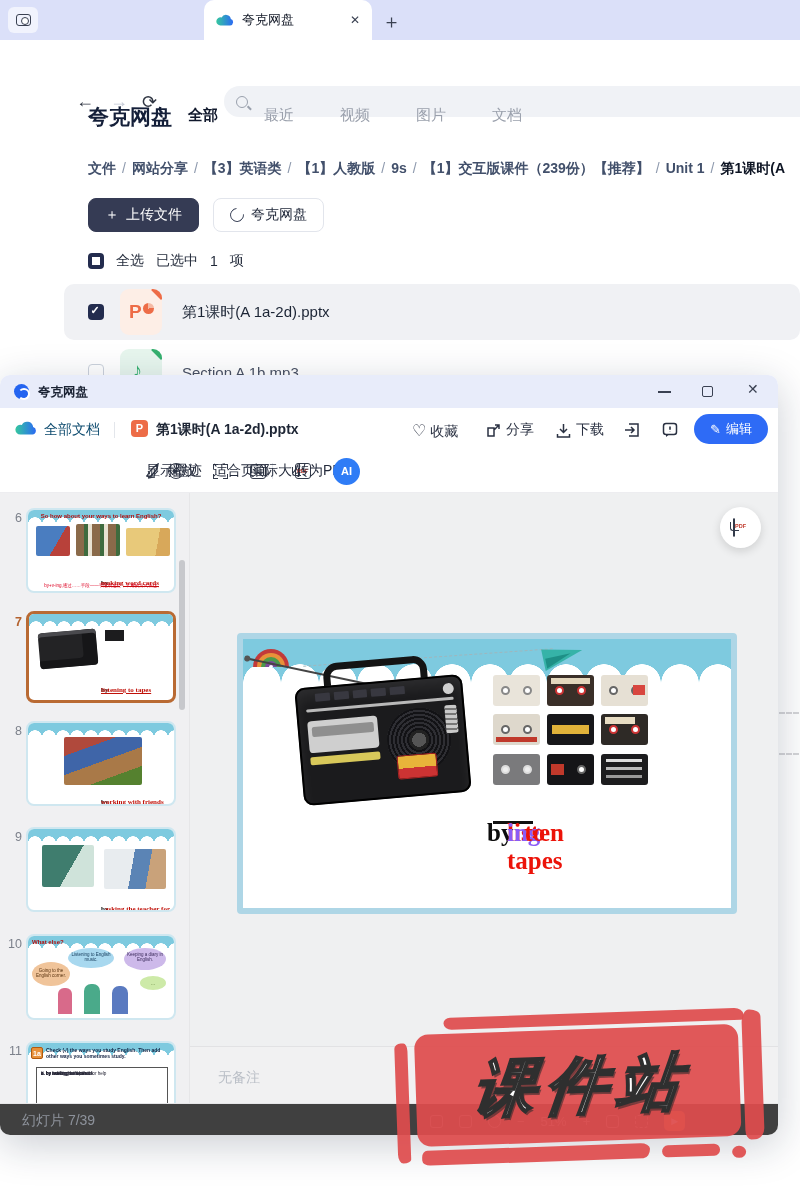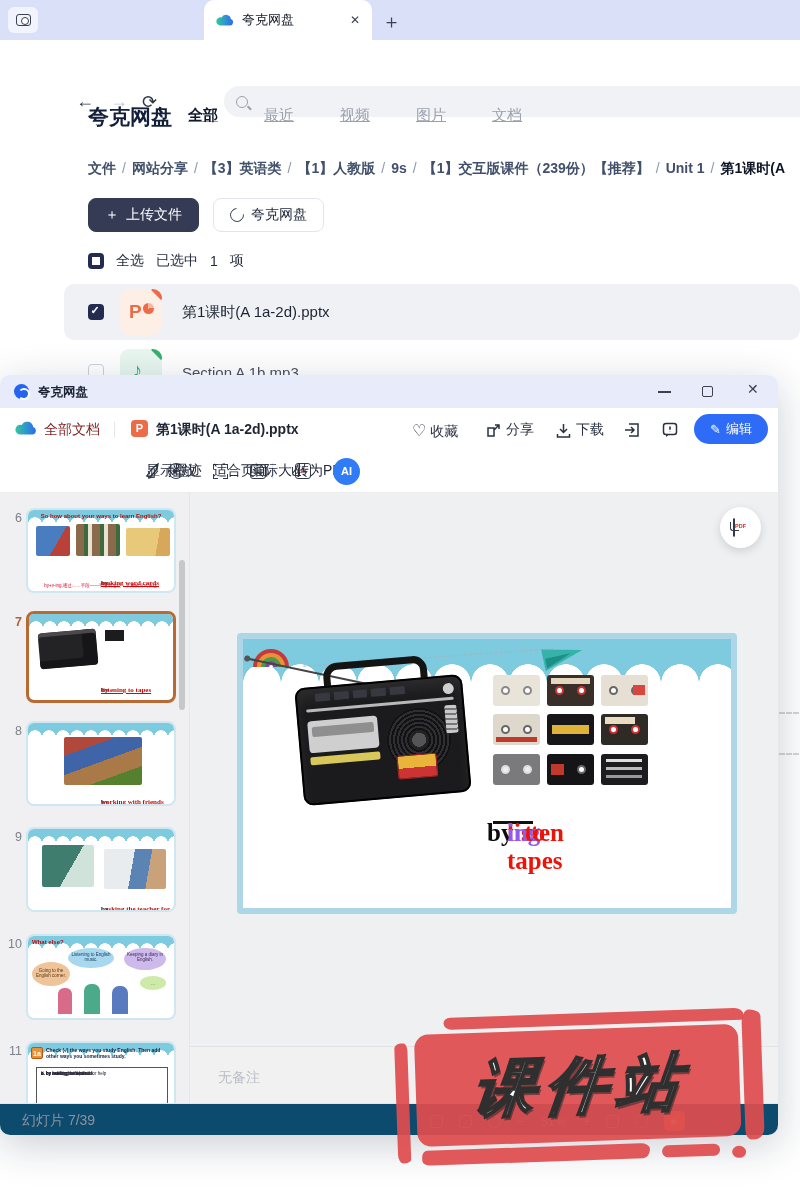--- a/index.html
+++ b/index.html
@@ -22,21 +22,21 @@
   .newtab { left:382px; top:9px; font-size:19px; color:#3a4152; }
   .navbar { left:0; top:40px; width:800px; height:45px; background:#fff; }
   .nav-glyph { top:51px; font-size:18px; color:#2f3542; }
   .searchbar { left:224px; top:46px; width:590px; height:31px; background:#f0f2f6; border-radius:16px; display:flex; align-items:center; padding:0 12px; gap:8px; }
   .mag { width:12px; height:12px; border:1.6px solid #9aa1ad; border-radius:50%; position:relative; flex:none; }
   .mag::after { content:""; position:absolute; left:10px; top:10px; width:5px; height:1.6px; background:#9aa1ad; transform:rotate(45deg); }
   .search-input { border:none; outline:none; background:transparent; flex:1; font-size:13px; color:#333; }
 
   
   .page-title { left:88px; top:103px; font-size:21px; font-weight:800; color:#141f39; }
-  .page-tabs { left:188px; top:106px; display:flex; gap:46px; font-size:15px; color:#9aa0ac;text-decoration:underline; }
+  .page-tabs { left:188px; top:106px; display:flex; gap:46px; font-size:15px; color:#9aa0ac; }
   .page-tabs .active { color:#10182c; font-weight:700; }
   .breadcrumb { left:88px; top:160px; width:710px; white-space:nowrap; overflow:hidden; font-size:14px; font-weight:600; color:#42506b; }
   .breadcrumb .sep { color:#8d99ad; padding:0 6px; font-weight:400; }
   .breadcrumb .last { color:#0e1524; font-weight:700; }
   .act-row { left:88px; top:198px; display:flex; gap:14px; }
   .btn { height:34px; border-radius:8px; display:flex; align-items:center; gap:7px; padding:0 16px; font-size:14px; background:#fff; border:1px solid #e2e5ec; color:#20283a; }
   .btn-dark { background:#353b54; border-color:#353b54; color:#fff; }
   .icon-folder { width:16px; height:13px; border:1.4px solid #454d61; border-radius:2px; position:relative; }
   .icon-folder::before { content:""; position:absolute; left:-1px; top:-4px; width:6px; height:3px; border:1.4px solid #454d61; border-bottom:none; border-radius:2px 2px 0 0; }
   .icon-folder::after { content:"+"; position:absolute; left:3px; top:-3px; font-size:11px; font-weight:700; color:#454d61; }
@@ -68,21 +68,21 @@
   
   .win { left:0; top:375px; width:778px; height:760px; background:#fff; border-radius:10px; box-shadow:0 10px 40px rgba(20,30,60,.22); overflow:hidden; }
   .win * { position:absolute; }
   .titlebar { left:0; top:0; width:778px; height:33px; background:#e8ecfa; }
   .win-ico { left:14px; top:9px; width:15px; height:15px; }
   .win-title { left:38px; top:9px; font-size:12.5px; font-weight:600; color:#1a2233; }
   .wc-min { left:658px; top:16px; width:13px; height:1.6px; background:#3a4152; }
   .wc-max { left:702px; top:11px; width:11px; height:11px; border:1.3px solid #3a4152; border-radius:2px; }
   .wc-close { left:747px; top:6px; font-size:14px; color:#3a4152; }
   .docbar { left:0; top:33px; width:778px; height:42px; background:#fff; }
-  .alldocs { left:44px; top:13px; font-size:14px; color:#7f1d1d; }
+  .alldocs { left:44px; top:13px; font-size:14px; color:#0c4a6e; }
   .vdiv { width:1px; height:16px; background:#e3e6eb; }
   .pchip { left:131px; top:12px; width:17px; height:17px; background:#ed6c47; border-radius:4px; color:#fff; font-size:11px; font-weight:800; text-align:center; line-height:17px; }
   .docname { left:156px; top:13px; font-size:14px; color:#1e2635; font-weight:600; }
   .hact { top:13px; font-size:14px; color:#2a3142; }
   .heart { font-size:16px; color:#2a3142; }
   .edit-btn { left:694px; top:6px; width:74px; height:30px; background:#2e6bf6; border-radius:16px; color:#fff; font-size:13px; display:flex; align-items:center; justify-content:center; gap:5px; }
   .edit-btn span { position:static; }
   .vt { left:0; top:75px; width:778px; height:43px; background:#fff; border-bottom:1px solid #ededf0; }
   .vt-row { left:146px; top:0; height:42px; width:520px; display:flex; align-items:center; gap:22px; font-size:14px; color:#242b3c; position:absolute; }
   .vt-row > * { position:static; display:flex; align-items:center; gap:6px; }
@@ -114,21 +114,21 @@
   .ttitle { width:100%; text-align:center; font-size:6px; font-weight:700; color:#b00d0d; }
   .tnote { left:4px; width:142px; text-align:center; font-size:4.5px; color:#d02; }
   .img { border-radius:2px; }
 
   
   .mainarea { left:190px; top:118px; width:588px; height:553px; background:#eff0f1; }
   .notesarea { left:190px; top:671px; width:588px; height:57px; background:#f1f1f2; border-top:1px solid #e2e2e4; }
   .notes-text { left:28px; top:22px; font-size:14px; color:#b9bec6; }
   .floatbtn { left:530px; top:14px; width:41px; height:41px; background:#fff; border-radius:50%; box-shadow:0 3px 10px rgba(0,0,0,.14); }
   .floatbtn .icon-pdf { left:13px; top:12px; }
-  .statusbar { left:0; top:728px; width:778px; height:32px; background:#0c4a6e; border-top:1px solid #e6e6e8; }
+  .statusbar { left:0; top:728px; width:778px; height:32px; background:#404040; border-top:1px solid #e6e6e8; }
   .status-text { left:22px; top:8px; font-size:14px; color:#8d929b; }
   .zoomctl { left:430px; top:7px; width:340px; height:20px; display:flex; align-items:center; gap:16px; color:#9aa0a9; font-size:13px; position:absolute; opacity:.85; }
   .zoomctl > * { position:static; }
   .gi { width:13px; height:13px; border:1.4px solid #9aa0a9; border-radius:3px; }
   .gi-round { border-radius:50%; }
   .mini-orange { width:21px; height:20px; background:#ef8a3d; border-radius:5px; color:#fff; font-size:9px; display:flex; align-items:center; justify-content:center; }
 
   
   .slide { left:47px; top:140px; width:500px; height:281px; background:#fff; border:6px solid #aed6e6; border-radius:4px; }
   .band { left:0; top:0; width:488px; height:44px; background:#7ecadf; }

